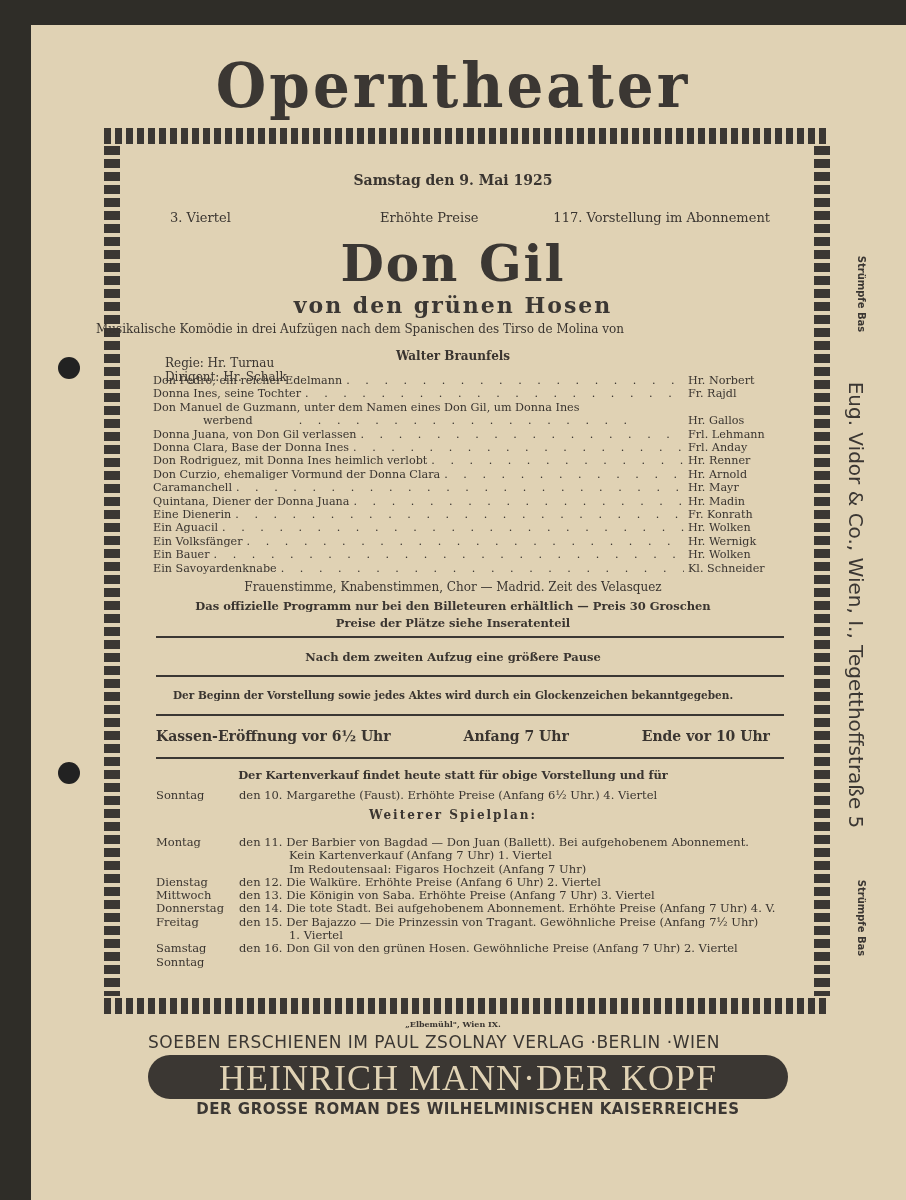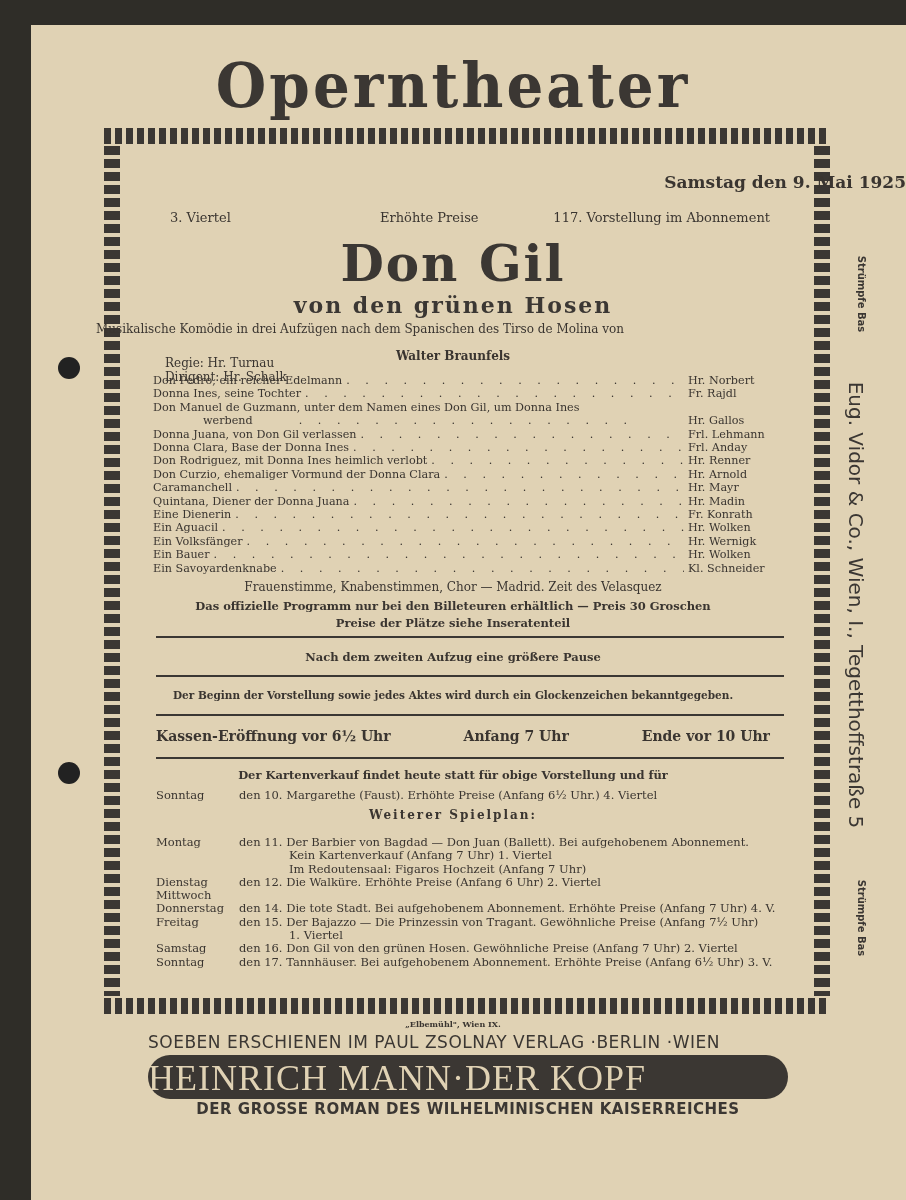--- a/index.html
+++ b/index.html
@@ -4,21 +4,21 @@
 <style>
   html,body{margin:0;padding:0;}
   body{width:906px;height:1200px;background:#2f2d28;position:relative;overflow:hidden;font-family:"DejaVu Serif",serif;color:#3a3530;}
   .paper{position:absolute;left:31px;top:25px;width:875px;height:1175px;background:#e0d2b4;}
   .hole{position:absolute;width:22px;height:22px;border-radius:50%;background:#222;left:58px;}
   .title{position:absolute;left:0;width:906px;top:52px;text-align:center;font-family:"DejaVu Serif",serif;font-weight:bold;font-size:58px;letter-spacing:3px;color:#3b3733;transform:scaleY(1.05);}
   
   .frame-h{position:absolute;height:16px;background:repeating-linear-gradient(90deg,#3b3733 0 7px,transparent 7px 11px);}
   .frame-v{position:absolute;width:16px;background:repeating-linear-gradient(180deg,#3b3733 0 9px,transparent 9px 13px);}
   .row3{position:absolute;top:210px;left:170px;width:600px;font-size:13px;display:flex;}
-  .date{position:absolute;top:172px;left:0;width:906px;text-align:right;font-size:17px;font-weight:bold;}
+  .date{position:absolute;top:172px;left:0;width:906px;text-align:center;font-size:14px;font-weight:bold;}
   .opera-title{position:absolute;top:236px;left:0;width:906px;text-align:center;font-family:"DejaVu Serif",serif;font-weight:900;font-size:50px;letter-spacing:2px;color:#3b3733;line-height:56px;}
   .subtitle{position:absolute;top:292px;left:0;width:906px;text-align:center;font-weight:900;font-size:22px;letter-spacing:2px;color:#3b3733;}
   .desc{position:absolute;top:322px;left:0;width:720px;text-align:center;font-size:12px;}
   .composer{position:absolute;top:349px;left:0;width:906px;text-align:center;font-size:12px;font-weight:bold;}
   .credits{position:absolute;top:356px;left:165px;width:608px;font-size:12px;display:flex;justify-content:space-between;flex-direction:column;}
   .cast{position:absolute;top:374px;left:153px;width:620px;font-size:11.2px;line-height:13.4px;}
   .cast-row{display:flex;}
   .cast-role{white-space:nowrap;}
   .cast-dots{flex:1;overflow:hidden;white-space:nowrap;letter-spacing:6px;margin:0 4px;}
   .cast-actor{width:85px;white-space:nowrap;}
@@ -29,21 +29,21 @@
   .sched{position:absolute;left:156px;width:640px;font-size:11.5px;line-height:13.3px;}
   .srow{display:flex;}
   .sday{width:70px;white-space:nowrap;}
   .stext{flex:1;white-space:nowrap;margin-left:13px;}
   .side{position:absolute;left:836px;top:250px;width:40px;height:710px;}
   .side-main{position:absolute;left:50%;top:50%;transform:translate(-50%,-50%) rotate(90deg);white-space:nowrap;font-family:"DejaVu Sans",sans-serif;font-size:20px;color:#3b3733;}
   .side-small{position:absolute;font-family:"DejaVu Sans",sans-serif;font-size:10px;font-weight:bold;transform:rotate(90deg);transform-origin:left top;line-height:10px;text-align:center;color:#3b3733;}
   .printer{position:absolute;top:1019px;left:0;width:906px;text-align:center;font-size:8px;font-weight:bold;}
   .ad{position:absolute;left:148px;width:640px;}
   .ad-top{top:1032px;font-family:"DejaVu Sans",sans-serif;font-size:17px;letter-spacing:0.5px;text-align:left;color:#3b3733;}
-  .ad-band{top:1055px;height:44px;background:#3b3733;color:#e0d2b4;font-family:"Liberation Serif",serif;font-size:36px;letter-spacing:1px;line-height:46px;border-radius:22px;}
+  .ad-band{top:1055px;height:44px;background:#3b3733;color:#e0d2b4;font-family:"Liberation Serif",serif;font-size:36px;letter-spacing:1px;text-align:center;line-height:46px;border-radius:22px;}
   .ad-bottom{top:1100px;font-family:"DejaVu Sans",sans-serif;font-weight:bold;font-size:15px;letter-spacing:0.5px;text-align:center;color:#3b3733;}
 </style>
 </head>
 <body>
 
 <div class="paper"></div>
 <div class="hole" style="top:357px;"></div>
 <div class="hole" style="top:762px;"></div>
 
 <div class="title">Operntheater</div>
@@ -182,40 +182,40 @@
   <div class="srow">
       <span class="sday"></span>
       <span class="stext" style="padding-left:50px;">            Im Redoutensaal: Figaros Hochzeit (Anfang 7 Uhr)</span>
     </div>
   <div class="srow">
       <span class="sday">Dienstag</span>
       <span class="stext">den 12. Die Walküre. Erhöhte Preise (Anfang 6 Uhr) 2. Viertel</span>
     </div>
   <div class="srow">
       <span class="sday">Mittwoch</span>
+      <span class="stext">den 13. Die Königin von Saba. Erhöhte Preise (Anfang 7 Uhr) 3. Viertel</span>
     </div>
   <div class="srow">
       <span class="sday">Donnerstag</span>
       <span class="stext">den 14. Die tote Stadt. Bei aufgehobenem Abonnement. Erhöhte Preise (Anfang 7 Uhr) 4. V.</span>
     </div>
   <div class="srow">
       <span class="sday">Freitag</span>
       <span class="stext">den 15. Der Bajazzo — Die Prinzessin von Tragant. Gewöhnliche Preise (Anfang 7½ Uhr)</span>
     </div>
   <div class="srow">
       <span class="sday"></span>
       <span class="stext" style="padding-left:50px;">            1. Viertel</span>
     </div>
   <div class="srow">
       <span class="sday">Samstag</span>
       <span class="stext">den 16. Don Gil von den grünen Hosen. Gewöhnliche Preise (Anfang 7 Uhr) 2. Viertel</span>
     </div>
   <div class="srow">
       <span class="sday">Sonntag</span>
-      <span class="stext">den 17. Tannhäuser. Bei aufgehobenem Abonnement. Erhöhte Preise (Anfang 6½ Uhr) 3. V.</span>
     </div>
 </div>
 
 <div class="side">
   <div class="side-main">Eug. Vidor &amp; Co., Wien, I., Tegetthoffstraße 5</div>
 </div>
 <div class="side-small" style="left:866px;top:254px;width:80px;">Strümpfe Bas</div>
 <div class="side-small" style="left:866px;top:878px;width:80px;">Strümpfe Bas</div>
 
 <div class="printer">„Elbemühl", Wien IX.</div>

